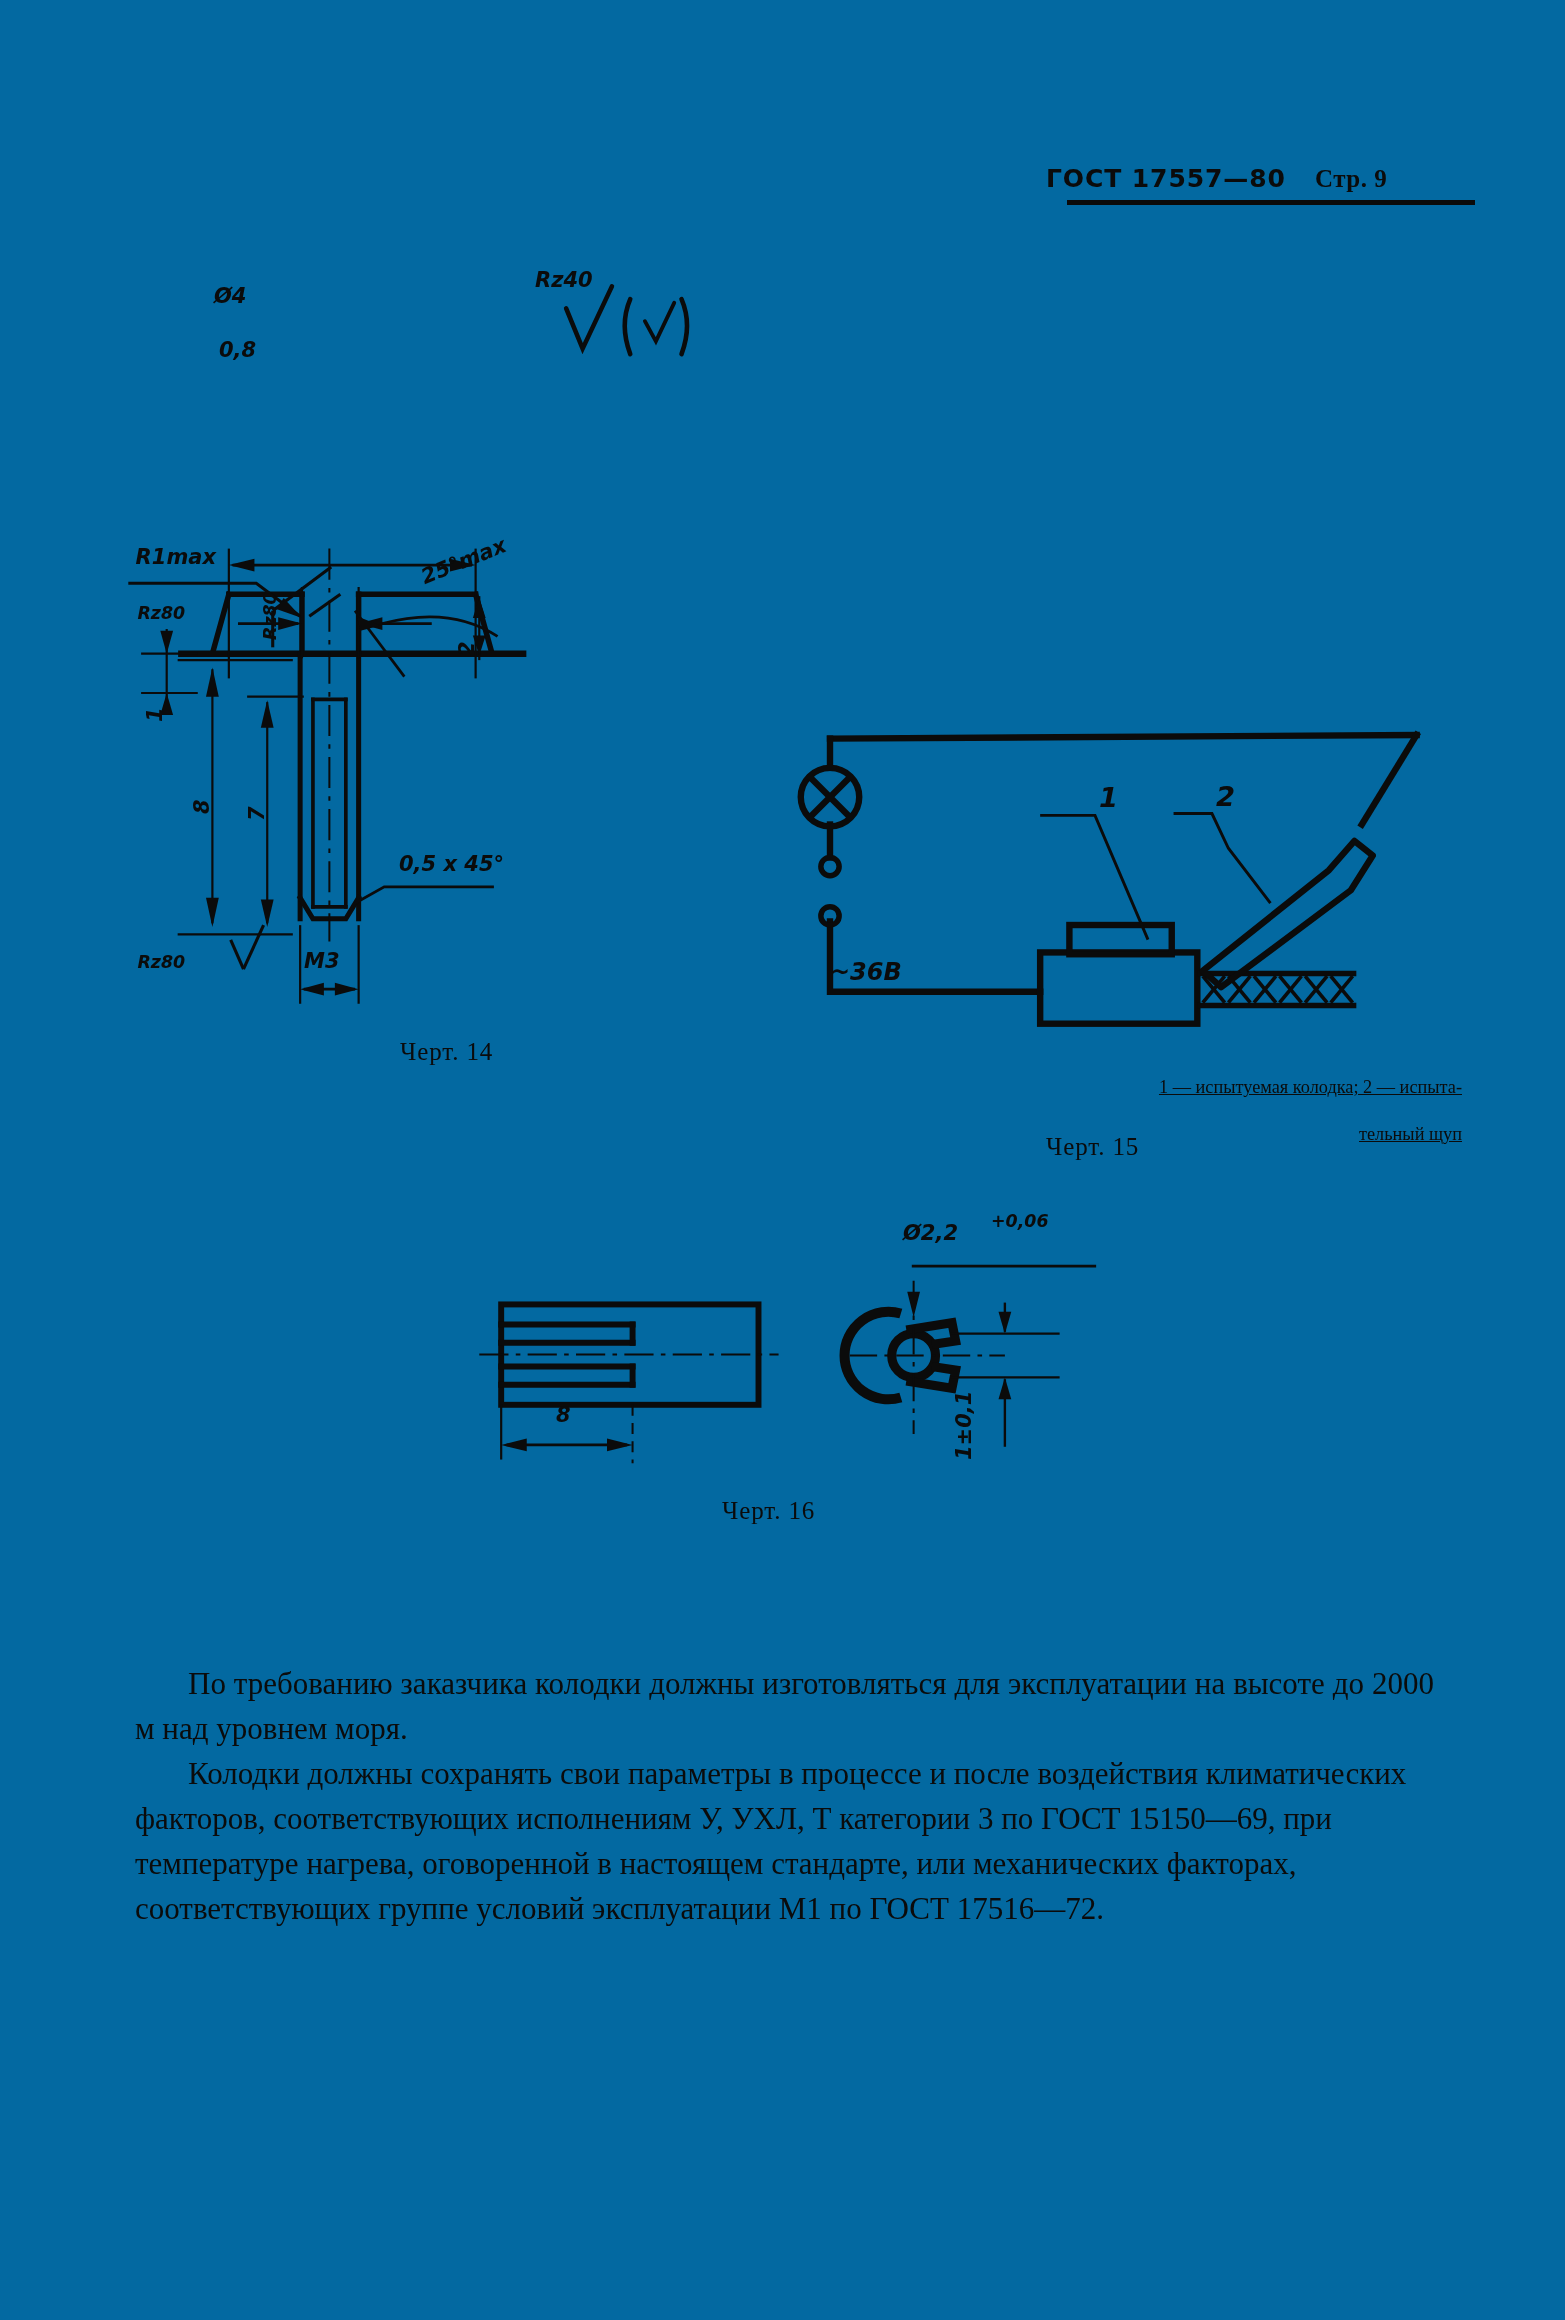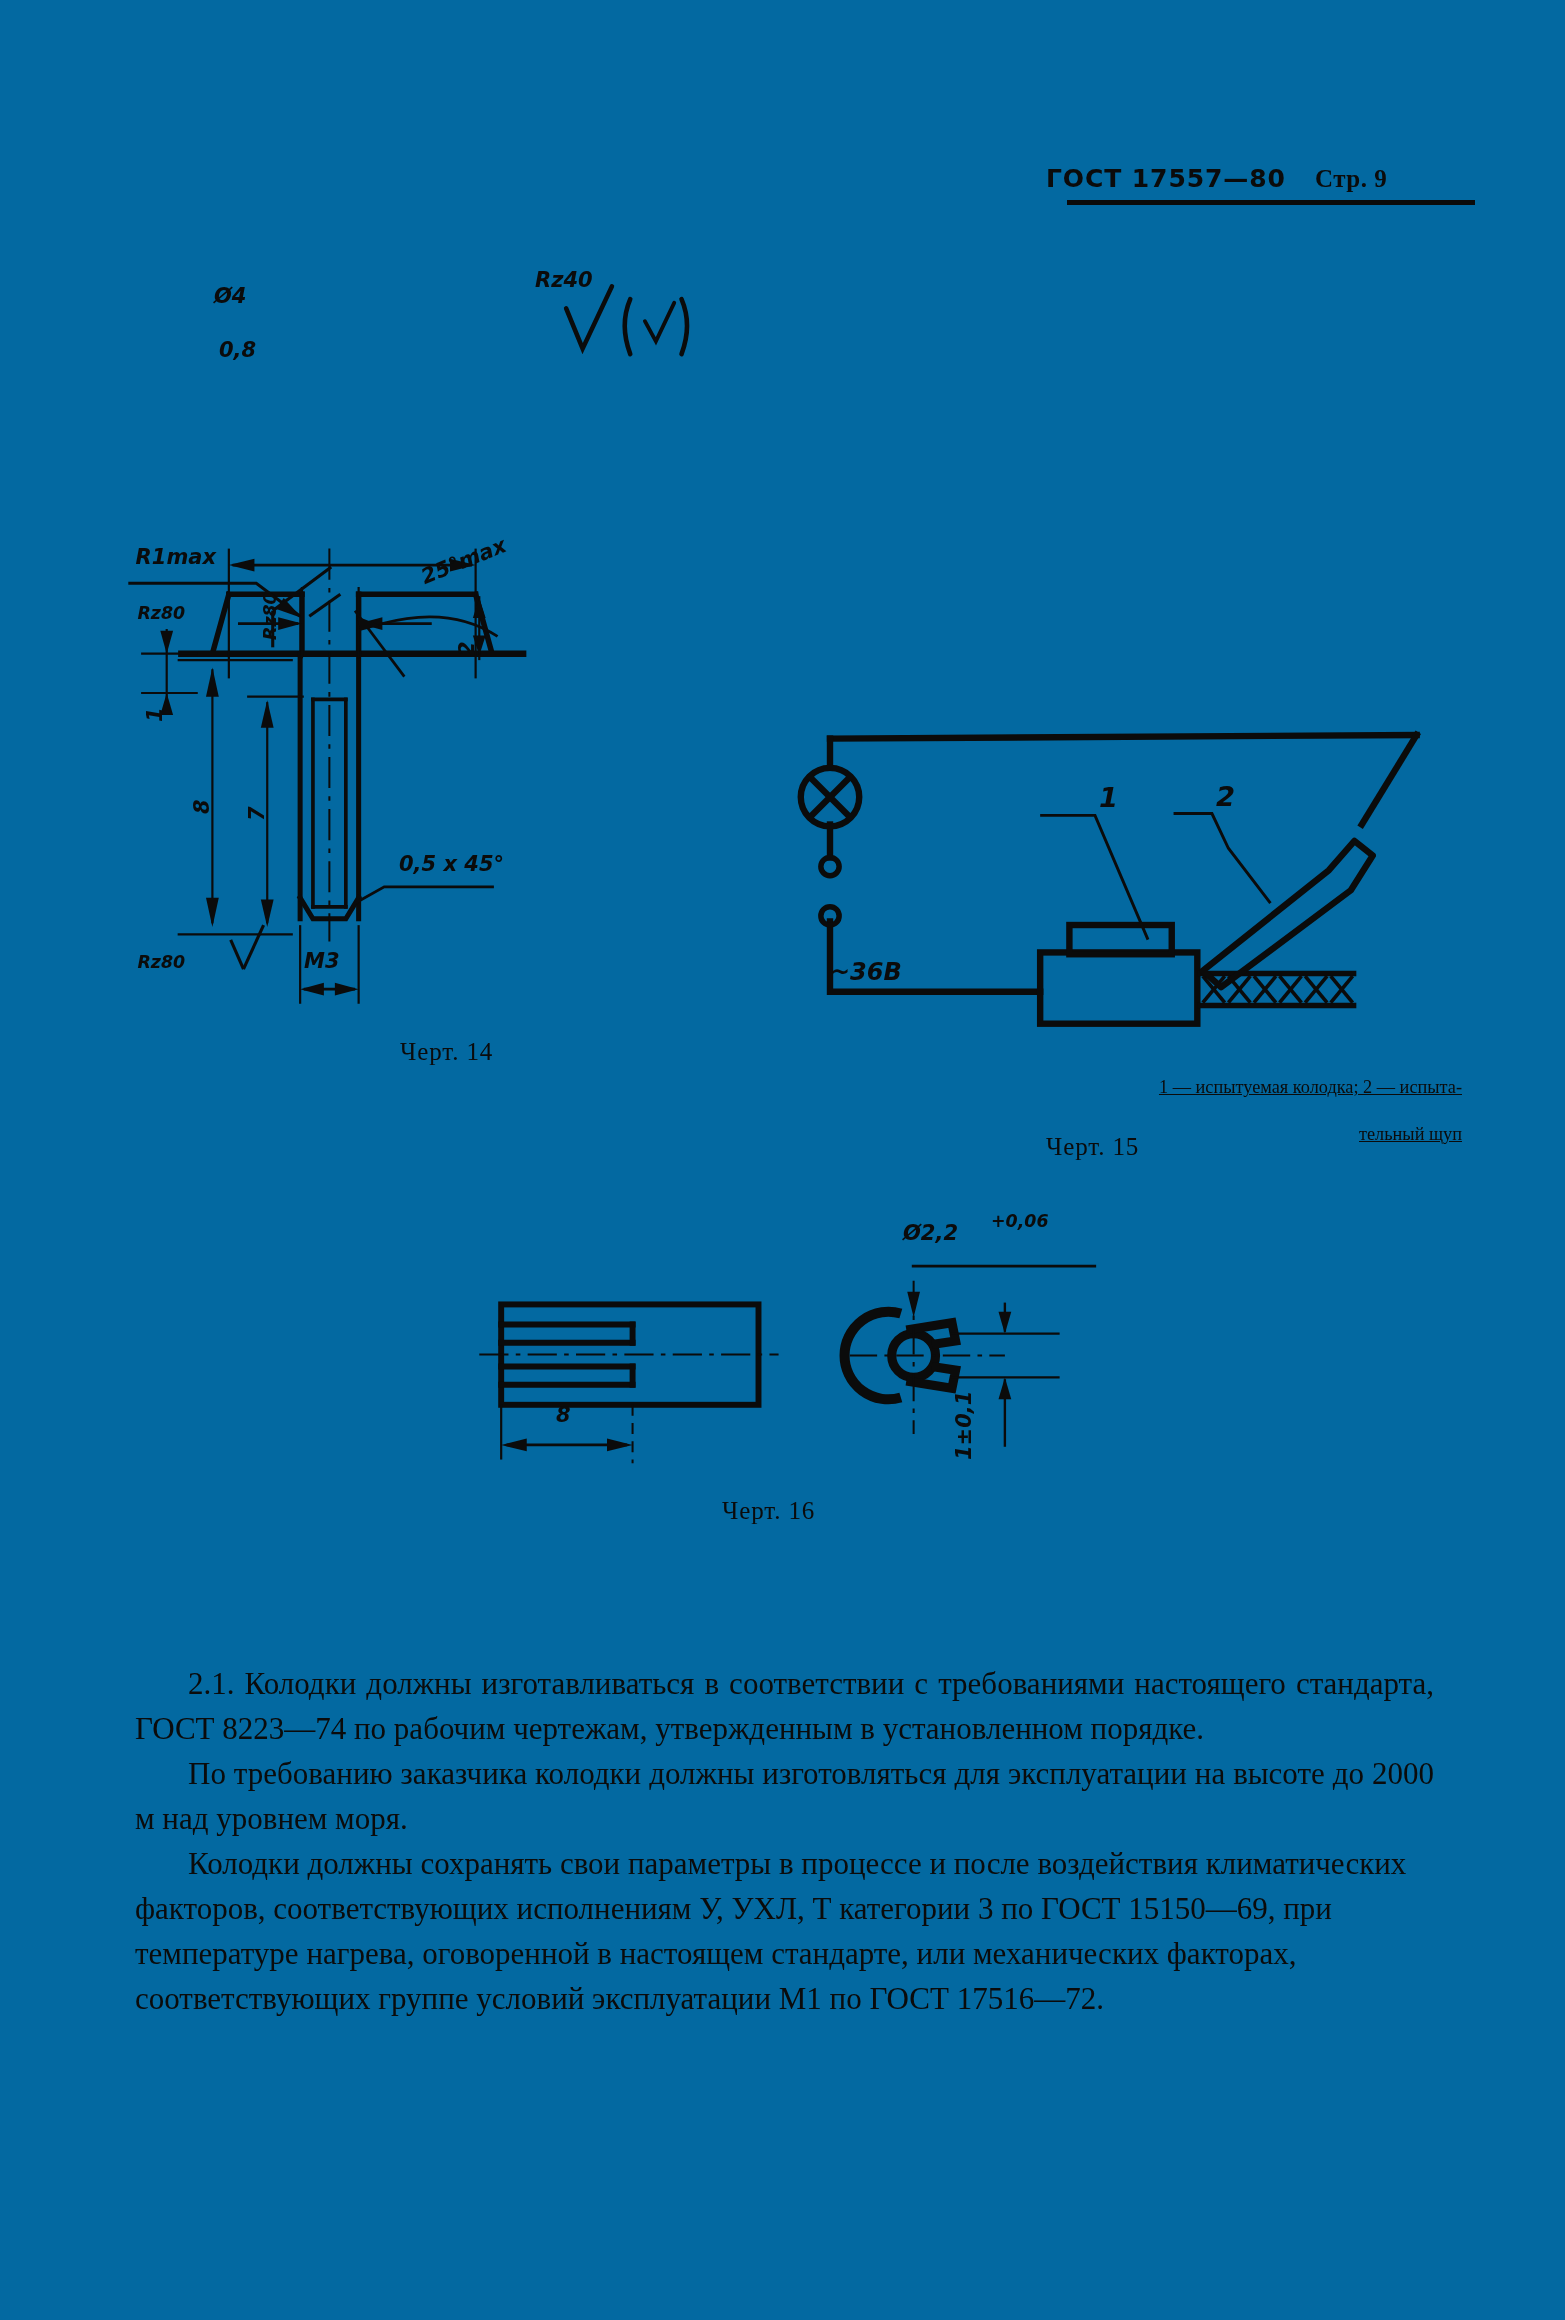--- a/index.html
+++ b/index.html
@@ -404,19 +404,18 @@
     <span class="lbl" style="left:99px; top:188px;">8</span>
     <span class="lbl" style="left:446px; top:5.5px;">Ø2,2</span>
     <span class="lbl small" style="left:534px; top:-3.7px;">+0,06</span>
     <span class="lbl rot90" style="left:495px; top:245px;">1±0,1</span>
   </div>
 
   <div class="caption" style="left:722px; top:1497px;">Черт. 16</div>
 
 
   <div class="body">
-    <p>2.1. Колодки должны изготавливаться в соответствии с требованиями настоящего стандарта, ГОСТ 8223—74 по рабочим чертежам, утвержденным в установленном порядке.</p>
     <p>По требованию заказчика колодки должны изготовляться для эксплуатации на высоте до 2000 м над уровнем моря.</p>
     <p class="last">Колодки должны сохранять свои параметры в процессе и после воздействия климатических факторов, соответствующих исполнениям У, УХЛ, Т категории 3 по ГОСТ 15150—69, при температуре нагрева, оговоренной в настоящем стандарте, или механических факторах, соответствующих группе условий эксплуатации М1 по ГОСТ 17516—72.</p>
   </div>
 
 </div>
 
 
 </body></html>

